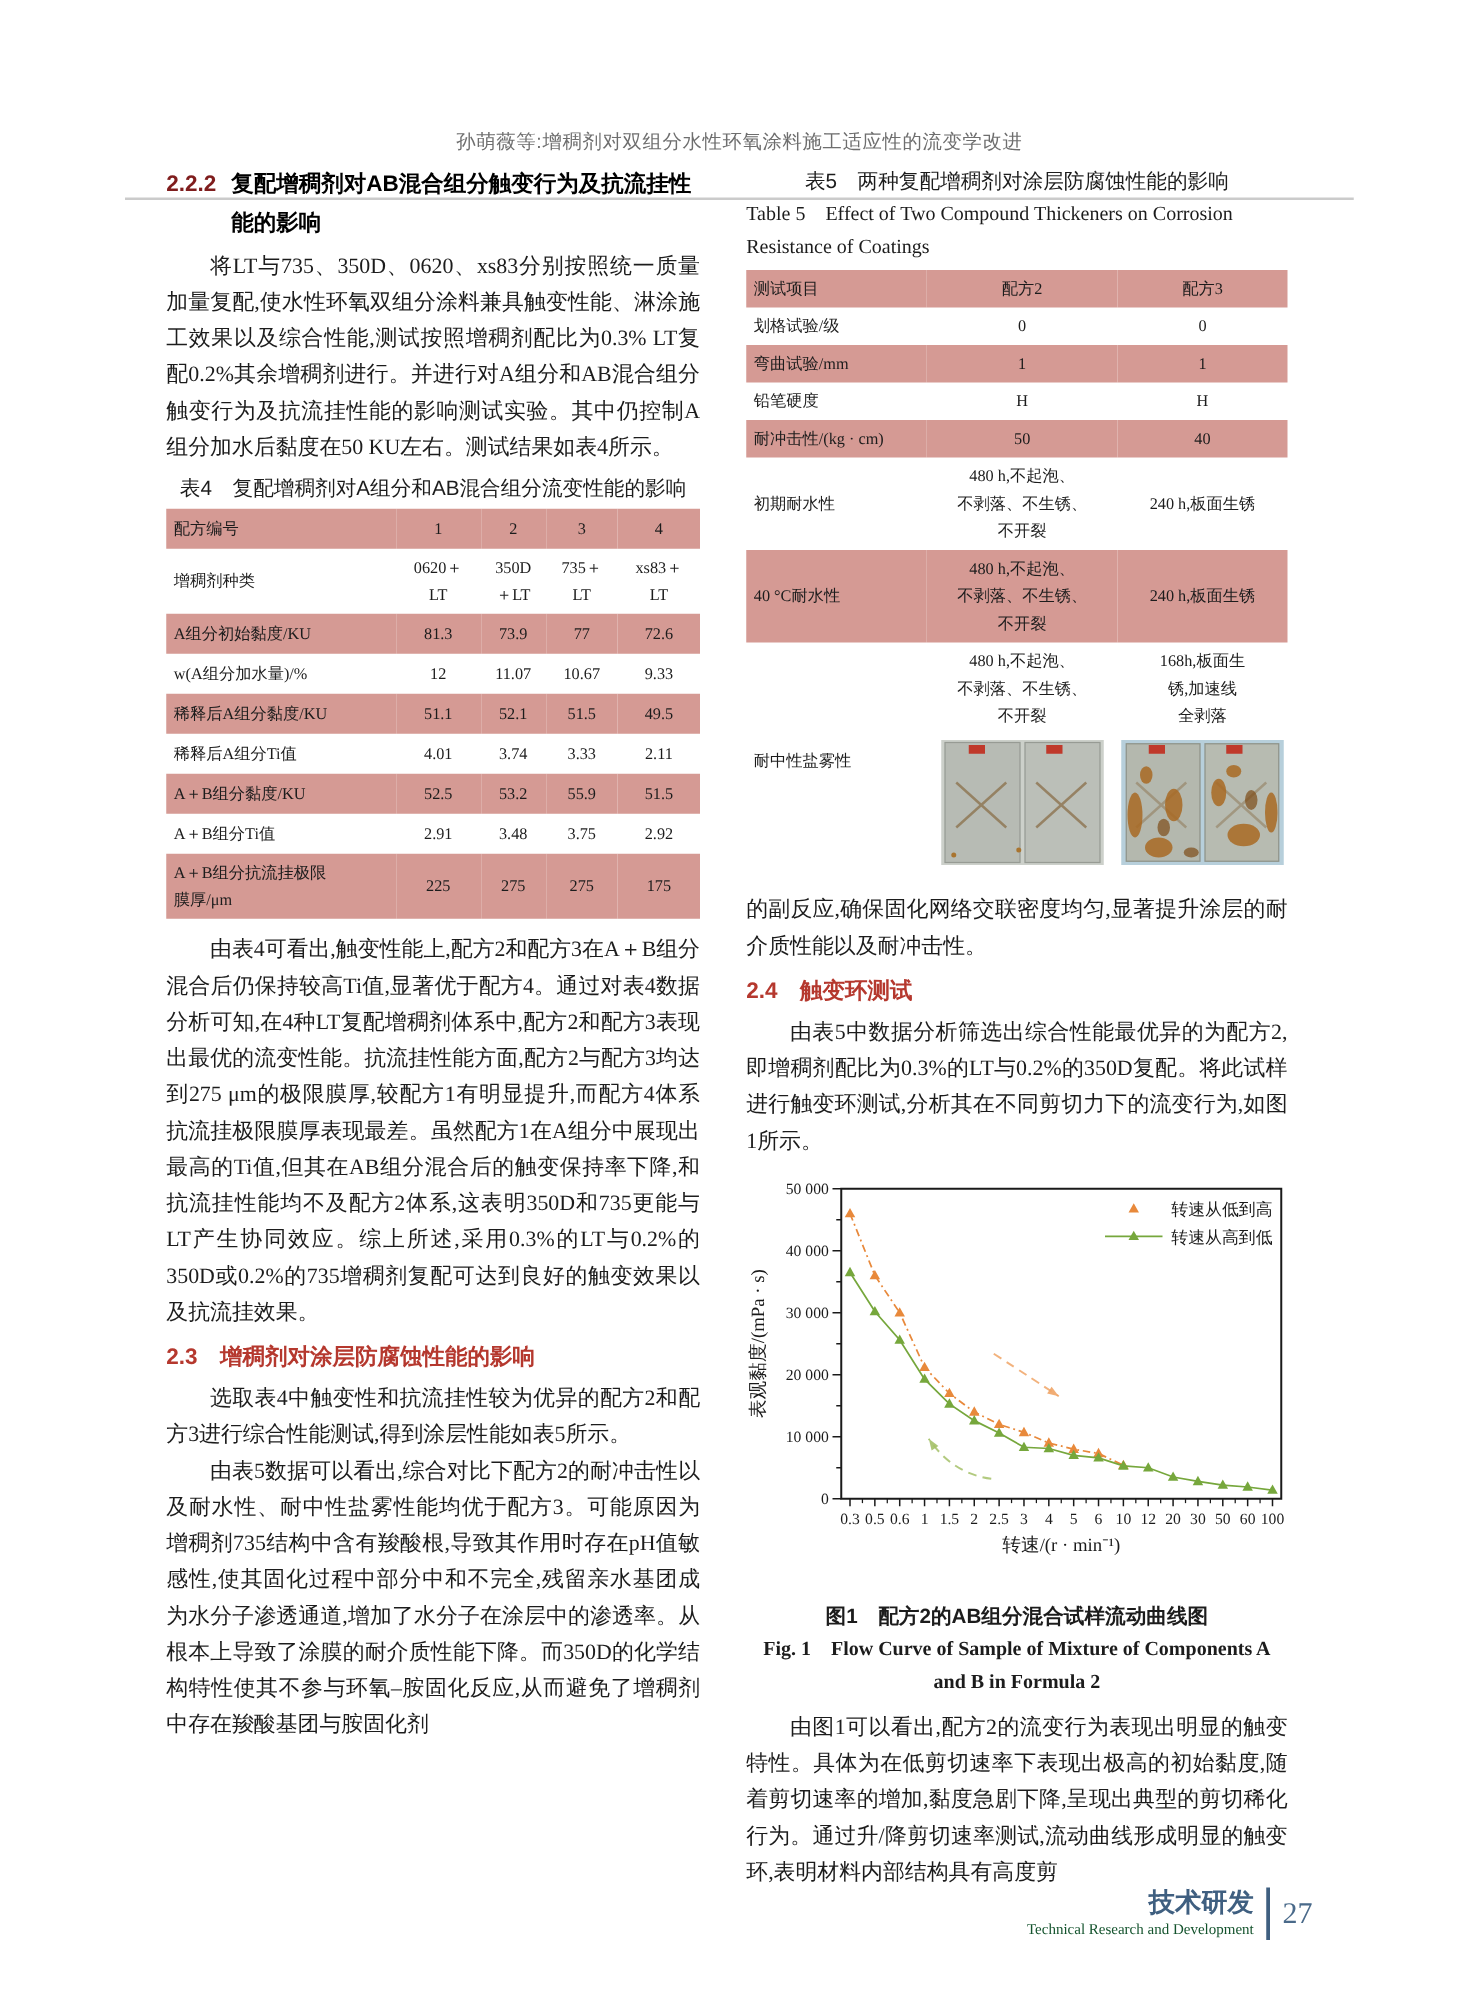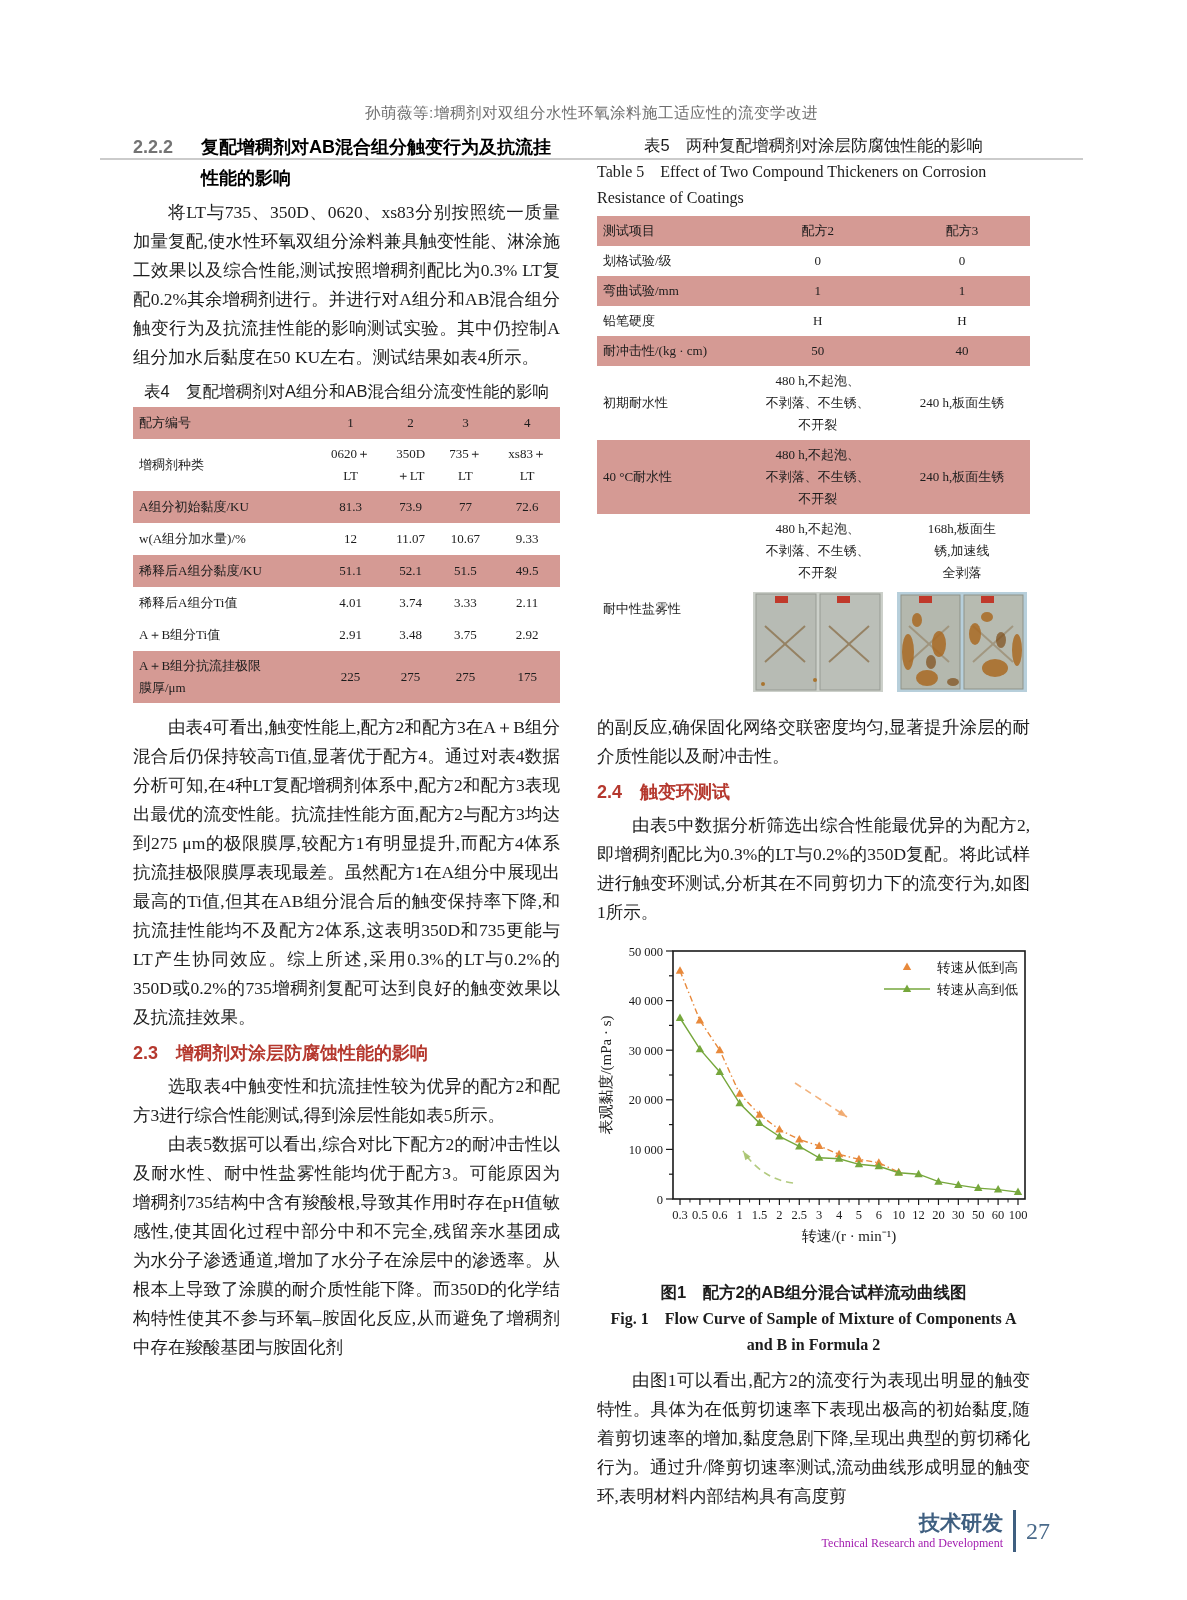--- a/index.html
+++ b/index.html
@@ -8,21 +8,21 @@
   .running-head{position:absolute;top:103px;left:100px;right:104px;text-align:center;
         font-family:"Liberation Sans",sans-serif;font-size:15.5px;color:#6e6e6e;letter-spacing:.5px;}
   .head-rule{position:absolute;top:158px;left:100px;right:104px;border-top:2px solid #cbcbcb;}
   .content{position:absolute;top:132px;left:133px;display:flex;gap:37px;}
   .col-left{width:427px;}
   .col-right{width:433px;}
   p.body{margin:0;font-size:17.5px;line-height:29px;text-align:justify;text-indent:2em;}
   p.noindent{text-indent:0;}
   .sec3{display:flex;align-items:flex-start;font-family:"Liberation Sans",sans-serif;
         font-weight:bold;font-size:18px;line-height:31px;margin:0 0 4px 0;}
-  .sec3 .num{color:#737373;margin-right:28px;flex:0 0 auto;}
+  .sec3 .num{color:#7f1d1d;margin-right:12px;flex:0 0 auto;}
   .sec3 .ttl{color:#000;}
   .sec2{display:flex;align-items:flex-start;font-family:"Liberation Sans",sans-serif;
         font-weight:bold;font-size:18px;line-height:30px;color:#b5382e;margin:6px 0 4px 0;}
   .sec2 .num{margin-right:18px;flex:0 0 auto;}
   .cap-zh{font-family:"Liberation Sans",sans-serif;font-weight:normal;font-size:16.5px;
         text-align:center;line-height:27px;margin-top:6px;}
   .cap-en{font-family:"Liberation Serif",serif;font-weight:normal;font-size:16px;
         text-align:left;line-height:26px;margin-bottom:5px;}
   table.paper{width:100%;border-collapse:collapse;font-size:13px;line-height:22px;
         margin:2px 0 10px 0;}
@@ -36,21 +36,21 @@
   #table5 .c2{width:36%;}
   #table5 .c3{width:26%;}
   .photo-cell{padding:4px 2px 8px 2px;}
   .chart-wrap{margin:10px 0 0 0;}
   .fig-cap-zh{font-family:"Liberation Sans",sans-serif;font-weight:bold;font-size:16.5px;
         text-align:center;line-height:27px;margin-top:16px;}
   .fig-cap-en{font-weight:bold;font-size:16px;text-align:center;line-height:26px;margin-bottom:8px;}
   .footer{position:absolute;right:137px;bottom:48px;display:flex;align-items:center;color:#3f5f80;}
   .f-labels{text-align:right;}
   .f-zh{font-family:"Liberation Sans",sans-serif;font-weight:bold;font-size:21px;line-height:24px;}
-  .f-en{font-family:"Liberation Serif",serif;font-size:12px;line-height:16px;color:#a21caf;}
+  .f-en{font-family:"Liberation Serif",serif;font-size:12px;line-height:16px;color:#14532d;}
   .f-bar{width:3px;height:42px;background:#3f5f80;margin:0 10px;}
   .f-num{font-size:24px;color:#4a6a8a;}
 </style>
 </head>
 <body>
 
 <div class="page">
 
   <div class="running-head">孙萌薇等:增稠剂对双组分水性环氧涂料施工适应性的流变学改进</div>
   <div class="head-rule"></div>
@@ -105,20 +105,27 @@
               <td class="">52.1</td>
               <td class="">51.5</td>
               <td class="">49.5</td>
             </tr>
             <tr>
               <td class="lbl ">稀释后A组分Ti值</td>
               <td class="">4.01</td>
               <td class="">3.74</td>
               <td class="">3.33</td>
               <td class="">2.11</td>
+            </tr>
+            <tr class="shaded">
+              <td class="lbl ">A＋B组分黏度/KU</td>
+              <td class="">52.5</td>
+              <td class="">53.2</td>
+              <td class="">55.9</td>
+              <td class="">51.5</td>
             </tr>
             <tr>
               <td class="lbl ">A＋B组分Ti值</td>
               <td class="">2.91</td>
               <td class="">3.48</td>
               <td class="">3.75</td>
               <td class="">2.92</td>
             </tr>
             <tr class="shaded">
               <td class="lbl ">A＋B组分抗流挂极限

